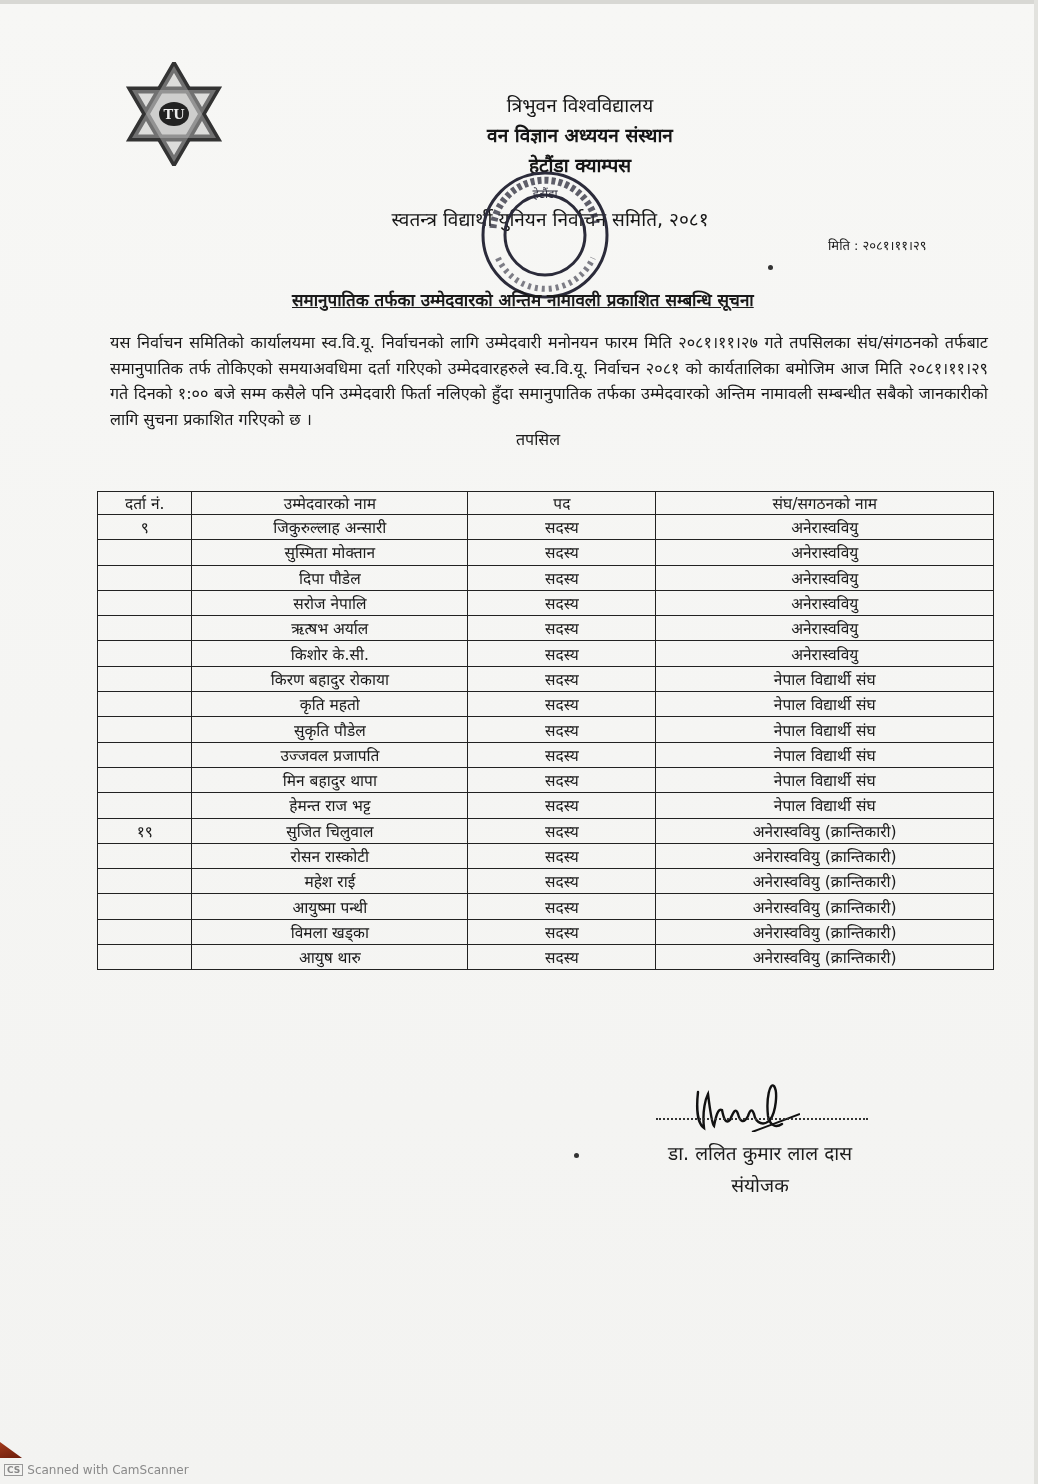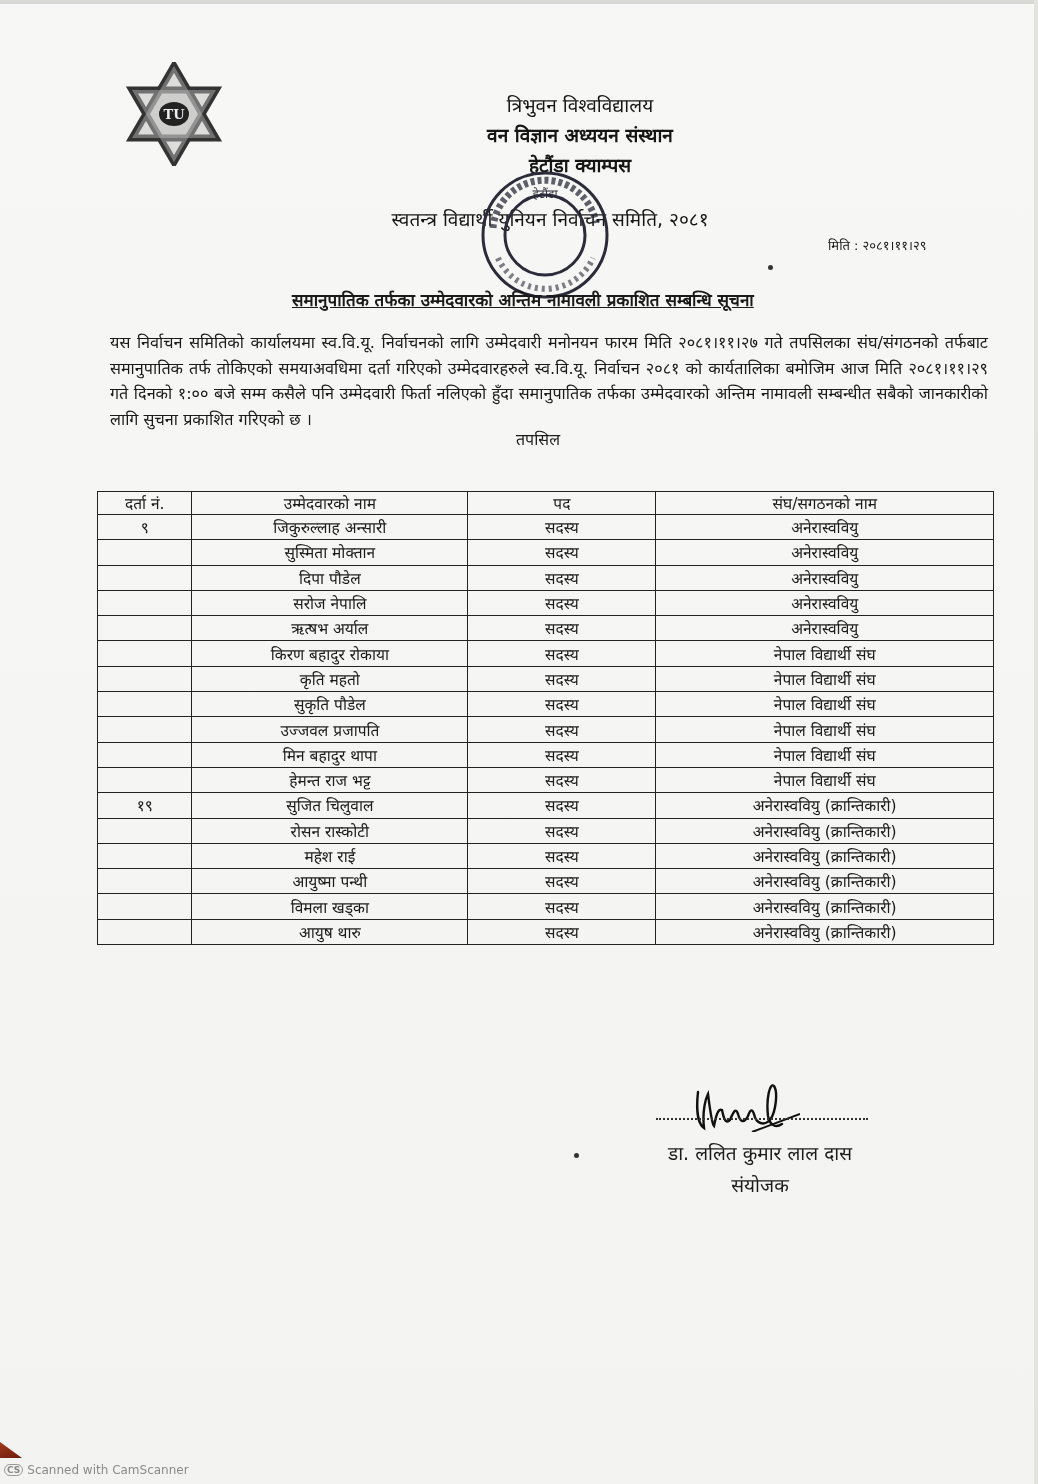--- a/index.html
+++ b/index.html
@@ -36,21 +36,21 @@
 
   .sign-scribble { position: absolute; left: 690px; top: 1080px; width: 110px; height: 52px; }
   .dots { position: absolute; left: 656px; top: 1118px; width: 212px; border-bottom: 2px dotted #333; }
   .signer { position: absolute; left: 620px; top: 1140px; width: 280px; text-align: center; font-size: 19px; }
   .role { position: absolute; left: 620px; top: 1172px; width: 280px; text-align: center; font-size: 19px; }
 
   .dot1 { position: absolute; left: 768px; top: 265px; width: 5px; height: 5px; border-radius: 50%; background: #333; }
   .dot2 { position: absolute; left: 574px; top: 1153px; width: 5px; height: 5px; border-radius: 50%; background: #333; }
 
   .cs { position: absolute; left: 4px; top: 1463px; font-size: 12px; color: #8a8a8a; display: flex; align-items: center; gap: 4px; }
-  .cs-badge { border: 1.5px solid #999; border-radius: 6px; font-size: 9px; padding: 0 2px; color: #888; font-weight: bold; }
+  .cs-badge { border: 1.5px solid #999; border-radius: 0; font-size: 9px; padding: 0 2px; color: #888; font-weight: bold; }
   .corner { position: absolute; left: 0; top: 1442px; width: 22px; height: 16px; background: linear-gradient(160deg, #a23a1c, #6d1d0b); clip-path: polygon(0 0, 100% 100%, 0 100%); }
 </style>
 </head>
 <body>
 
 <div class="page">
   <div class="edge-top"></div>
   <div class="edge-right"></div>
 
   <svg class="logo" viewBox="0 0 104 104">
@@ -123,20 +123,26 @@
           <td>अनेरास्ववियु</td>
         </tr>
         <tr>
           <td></td>
           <td>ऋत्षभ अर्याल</td>
           <td>सदस्य</td>
           <td>अनेरास्ववियु</td>
         </tr>
         <tr>
           <td></td>
+          <td>किशोर के.सी.</td>
+          <td>सदस्य</td>
+          <td>अनेरास्ववियु</td>
+        </tr>
+        <tr>
+          <td></td>
           <td>किरण बहादुर रोकाया</td>
           <td>सदस्य</td>
           <td>नेपाल विद्यार्थी संघ</td>
         </tr>
         <tr>
           <td></td>
           <td>कृति महतो</td>
           <td>सदस्य</td>
           <td>नेपाल विद्यार्थी संघ</td>
         </tr>

